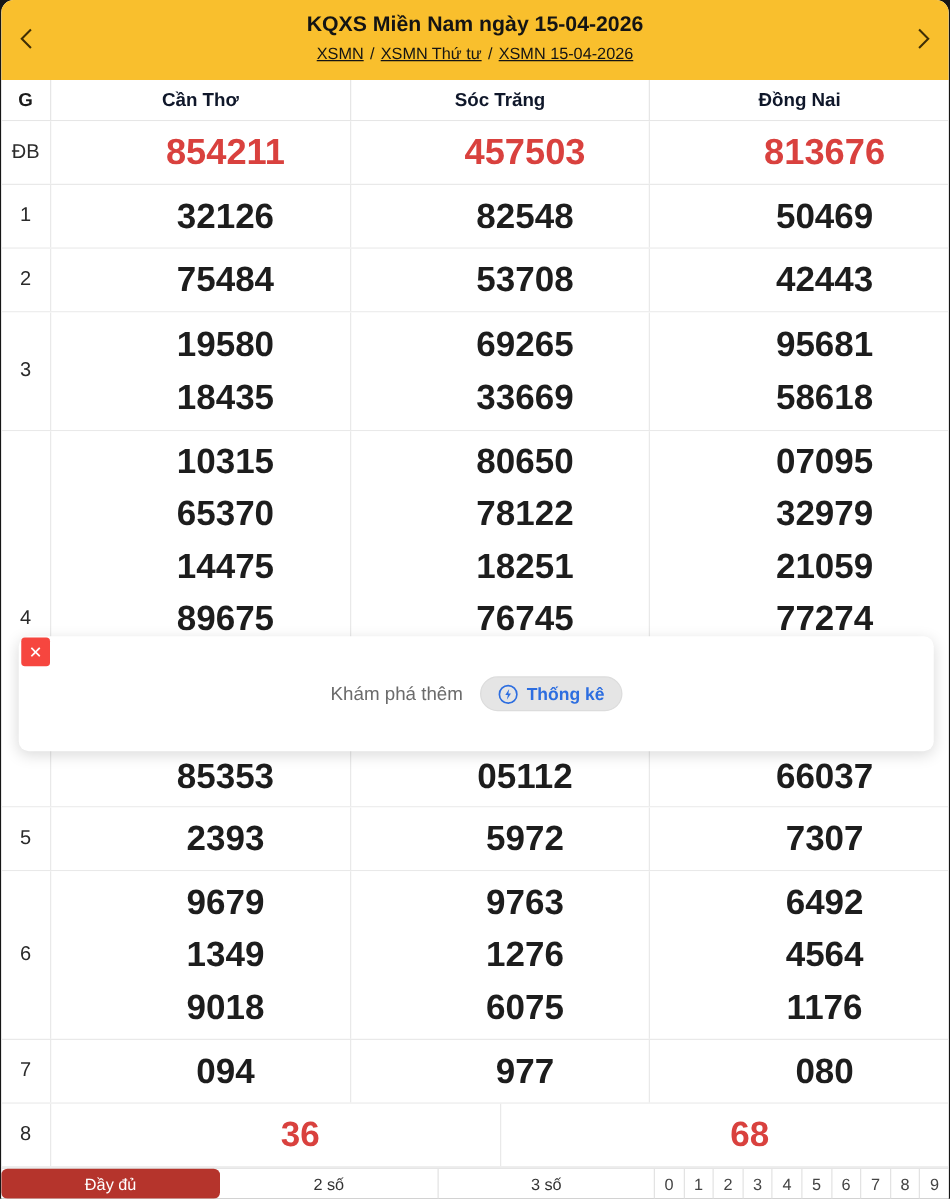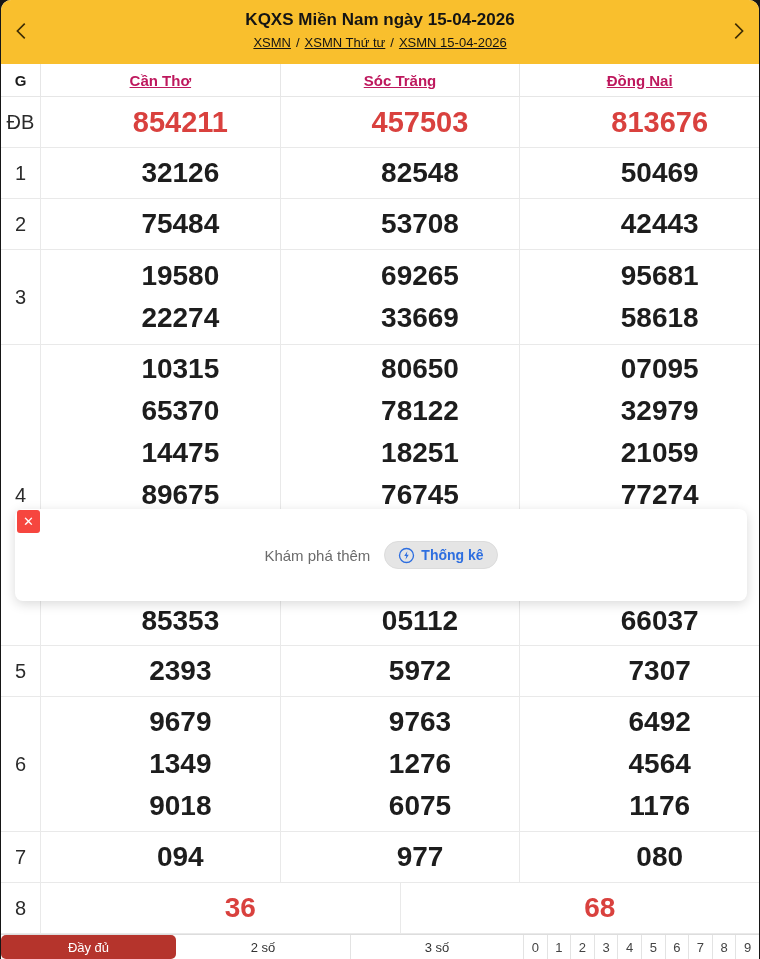--- a/index.html
+++ b/index.html
@@ -11,25 +11,25 @@
   .hdr-title{font-size:17px;font-weight:700;color:#141414;line-height:22px;}
   .hdr-bc{margin-top:3px;font-size:13px;color:#141414;line-height:17px;}
   .hdr-bc a{color:#141414;text-decoration:underline;cursor:pointer;font-weight:500;}
   .hdr-bc .sep{margin:0 5px;text-decoration:none;}
   .nav-btn{position:absolute;top:50%;transform:translateY(-50%);width:30px;height:30px;display:flex;align-items:center;justify-content:center;cursor:pointer;background:transparent;border:none;padding:0;}
   .nav-btn.prev{left:6px;} .nav-btn.next{right:6px;}
 
   
   .thead{display:flex;height:33px;box-sizing:border-box;border-bottom:1px solid #e6e6e6;align-items:stretch;background:#fff;}
   .th-g{width:40px;display:flex;align-items:center;justify-content:center;font-size:15px;font-weight:700;color:#1a1a1a;border-right:1px solid #e6e6e6;box-sizing:border-box;}
-  .th-city{flex:1;display:flex;align-items:center;justify-content:center;font-size:15px;font-weight:700;color:#be185d;border-right:1px solid #e6e6e6;box-sizing:border-box;text-decoration:underline;cursor:pointer;}
+  .th-city{flex:1;display:flex;align-items:center;justify-content:center;font-size:15px;font-weight:700;color:#0f172a;border-right:1px solid #e6e6e6;box-sizing:border-box;cursor:pointer;}
   .th-city:last-child{border-right:none;}
 
   .prow{display:flex;box-sizing:border-box;border-bottom:1px solid #e9e9e9;background:#fff;}
-  .plabel{width:40px;display:flex;align-items:center;justify-content:center;font-size:20px;color:#2b2b2b;border-right:1px solid #e9e9e9;box-sizing:border-box;}
+  .plabel{width:40px;display:flex;align-items:center;justify-content:center;font-size:16px;color:#2b2b2b;border-right:1px solid #e9e9e9;box-sizing:border-box;}
   .pcell{flex:1;display:flex;flex-direction:column;align-items:center;justify-content:center;border-right:1px solid #e9e9e9;box-sizing:border-box;}
   .pcell:last-child{border-right:none;}
   .num{font-size:28px;font-weight:700;color:#1d1d1d;line-height:42px;white-space:nowrap;margin-left:40px;}
   .h51{height:51px;} .h95{height:95px;} .h135{height:135px;} .h301{height:301px;}
   .row-db .num{font-size:29px;color:#d9413e;}
   .row-red .num{color:#d9413e;}
   .cell4{justify-content:flex-start;padding-top:3px;}
   .gap2{height:84px;}
 
   
@@ -118,21 +118,21 @@
       </div>
     <div class="pcell">
         <div class="num">42443</div>
       </div>
   </div>
 
   <div class="prow h95">
     <div class="plabel">3</div>
     <div class="pcell">
       <div class="num">19580</div>
-      <div class="num">22274</div>
+      <div class="num">18435</div>
     </div>
     <div class="pcell">
       <div class="num">69265</div>
       <div class="num">33669</div>
     </div>
     <div class="pcell">
       <div class="num">95681</div>
       <div class="num">58618</div>
     </div>
   </div>

